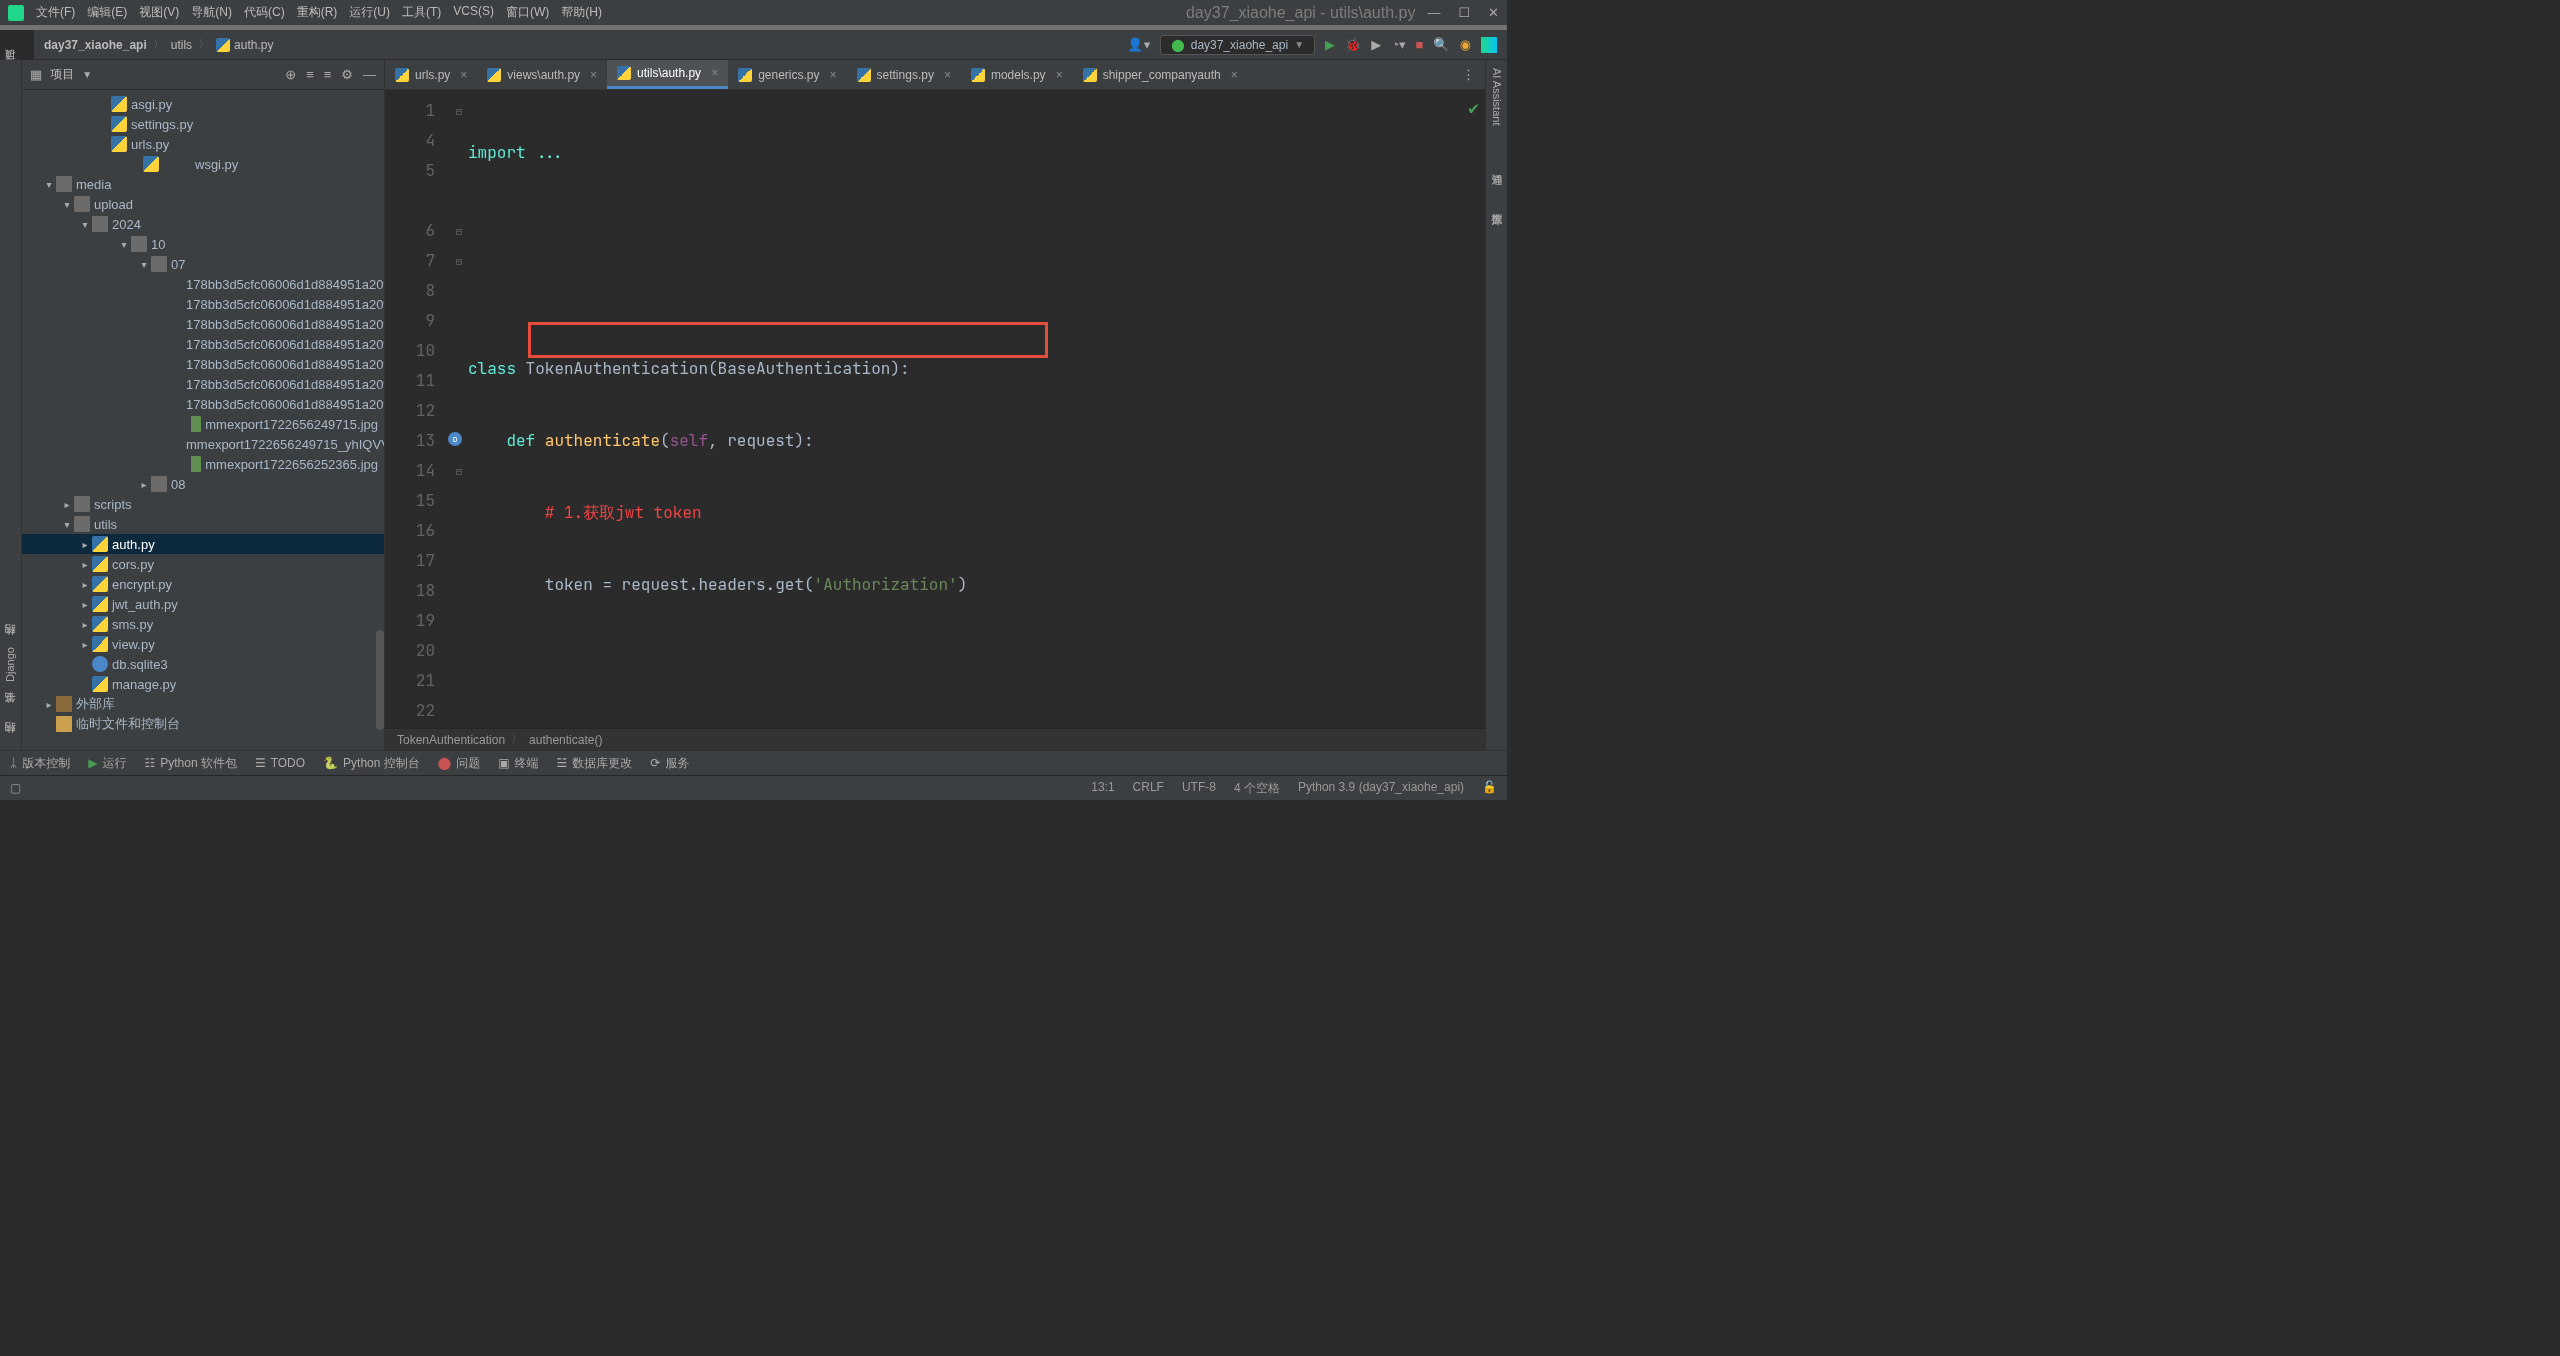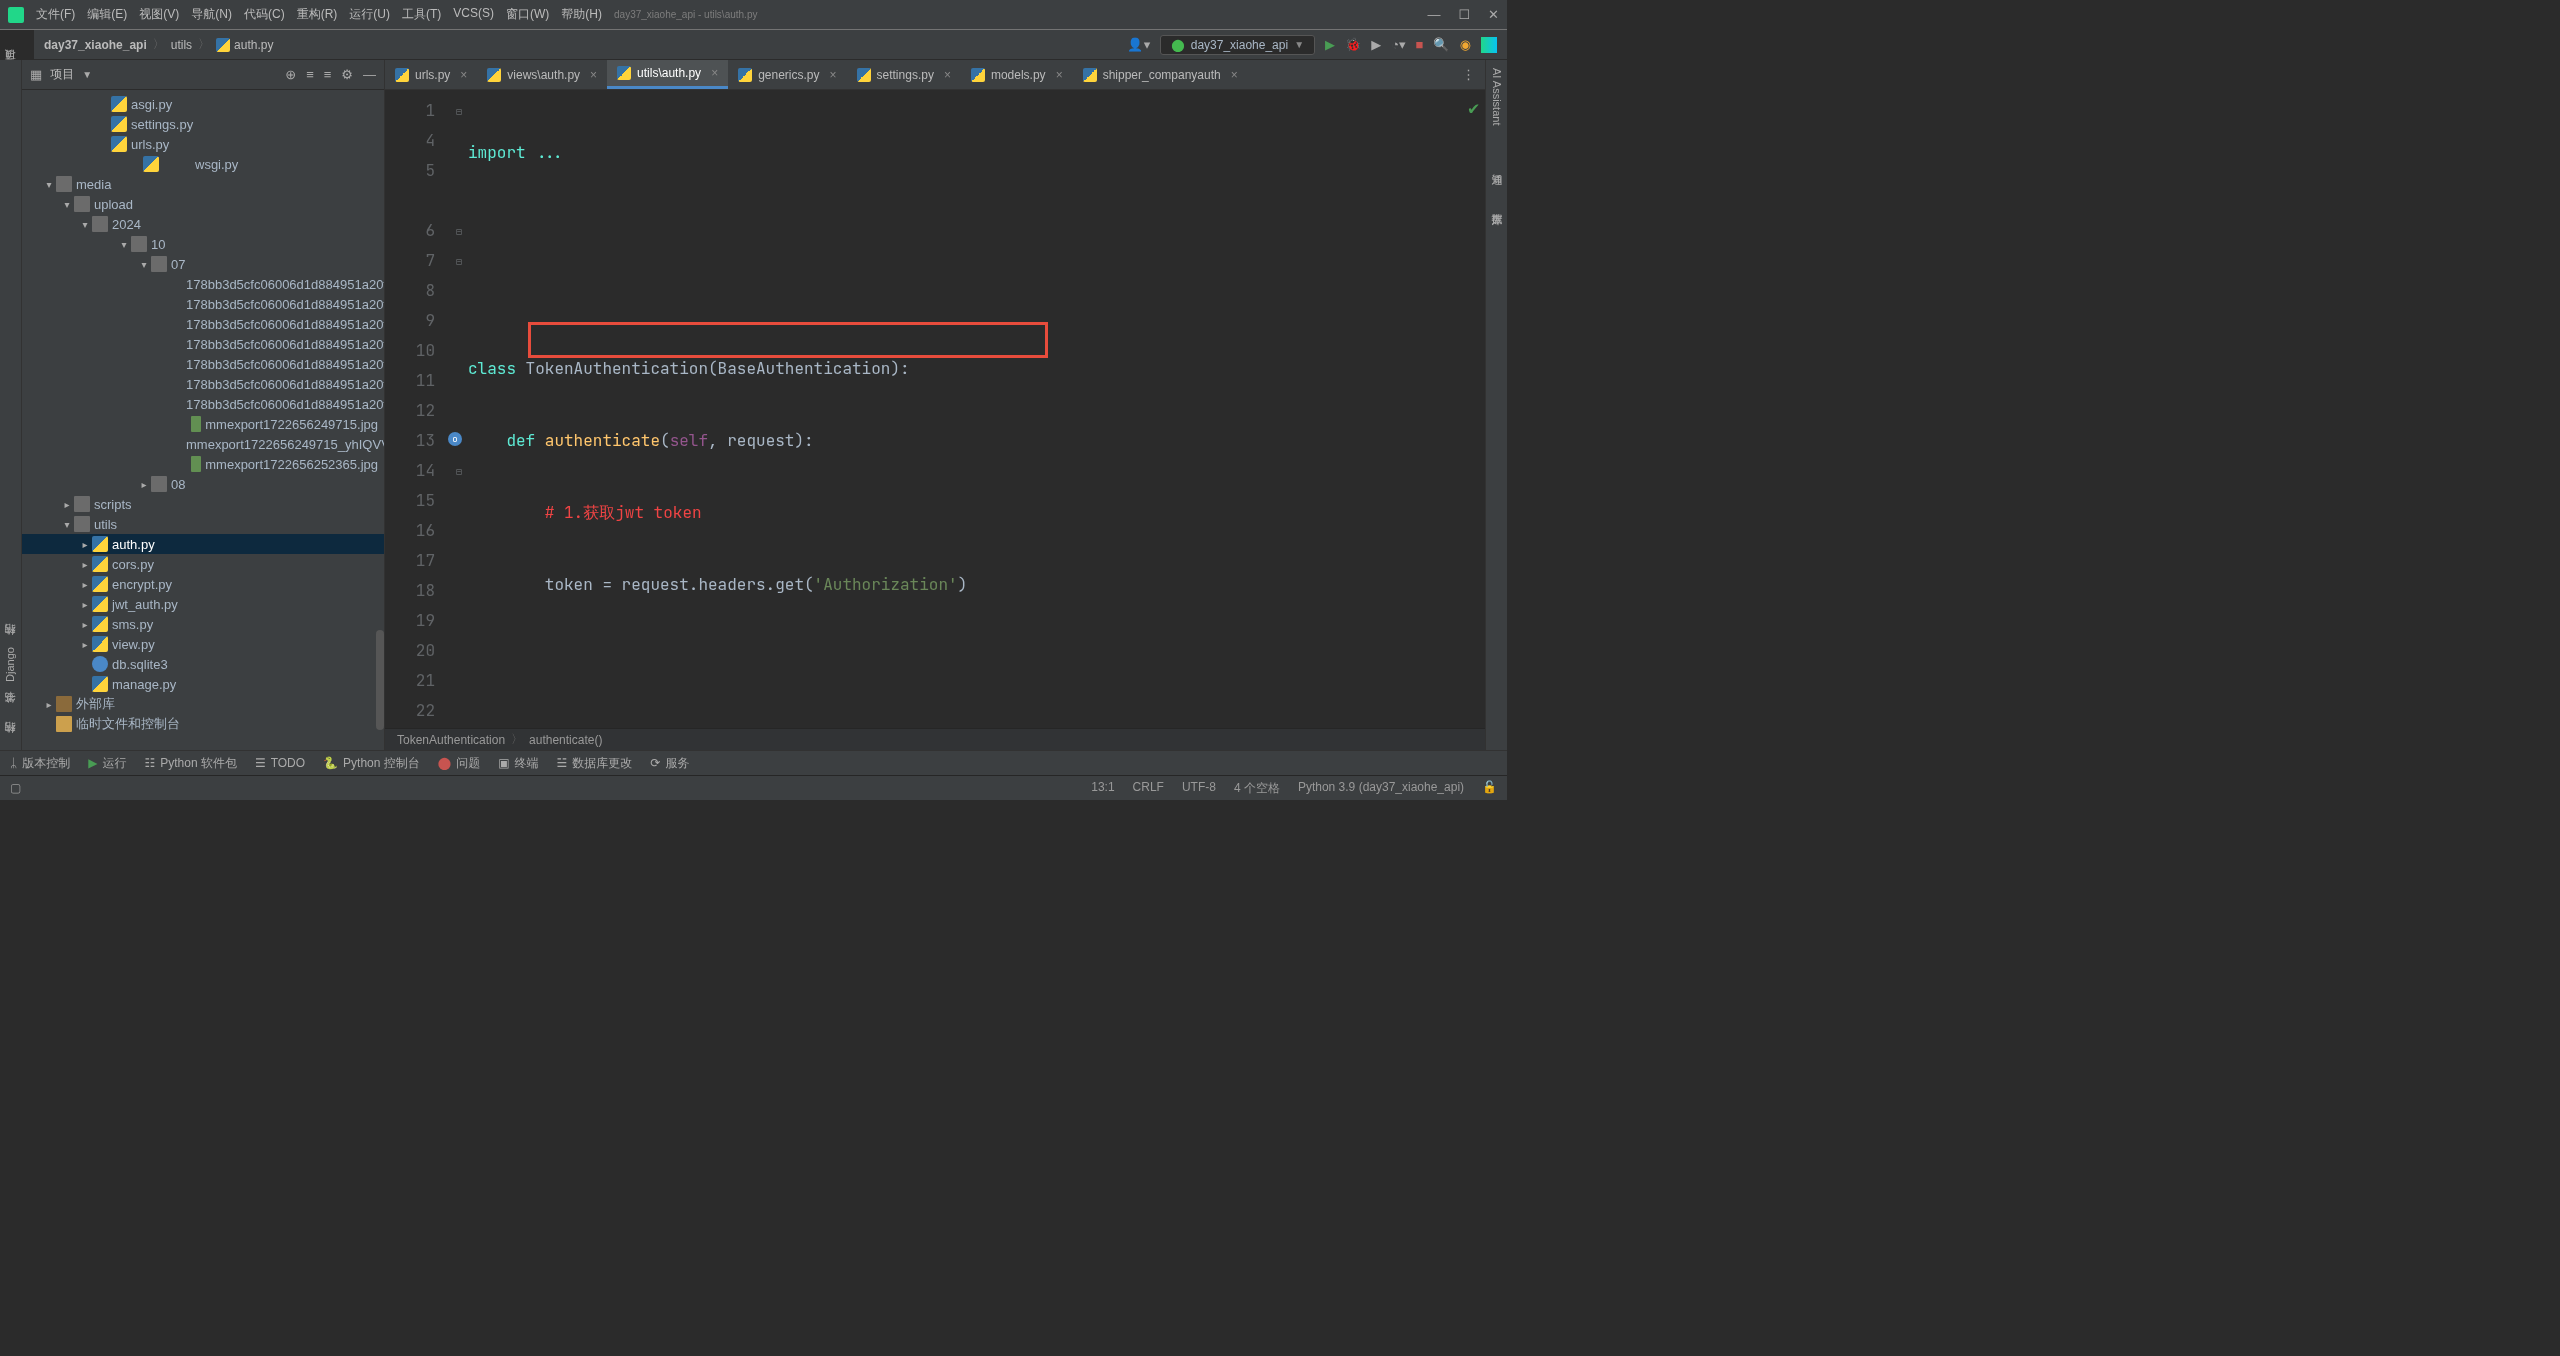--- a/index.html
+++ b/index.html
@@ -1,21 +1,21 @@
 <!DOCTYPE html>
 <html><head>
 <meta charset="utf-8">
 <style>
 * { margin:0; padding:0; box-sizing:border-box; }
 body { font-family:"Segoe UI","Microsoft YaHei",Arial,sans-serif; font-size:13px; background:#2b2b2b; color:#a9b7c6; overflow:hidden; width:1507px; height:800px; position:relative; }
-.titlebar { height:30px; background:#3c3f41; display:flex; align-items:center; padding:0 8px; gap:12px; border-bottom:1px solid #737373; }
+.titlebar { height:30px; background:#3c3f41; display:flex; align-items:center; padding:0 8px; gap:12px; border-bottom:5px solid #737373; }
 .titlebar .logo { width:16px; height:16px; background:#21d789; border-radius:2px; }
 .titlebar .menu { display:flex; gap:12px; font-size:12px; color:#bbb; }
 .titlebar .menu span { cursor:pointer; }
-.titlebar .wintitle { flex:1; text-align:left; color:#7d7d7d; font-size:10px; }
+.titlebar .wintitle { flex:1; text-align:right; color:#7d7d7d; font-size:16px; }
 .titlebar .winbtns { display:flex; gap:18px; color:#aaa; font-size:13px; }
 .navbar { height:30px; background:#3c3f41; display:flex; align-items:center; padding:0 10px; border-bottom:1px solid #2b2b2b;margin-left:34px; }
 .breadcrumb { display:flex; align-items:center; gap:6px; font-size:12px; color:#bbb; }
 .breadcrumb .sep { color:#6e6e6e; }
 .breadcrumb .file { display:flex; align-items:center; gap:4px; }
 .pyicon { width:14px; height:14px; background:linear-gradient(135deg,#3572a5 50%,#ffd43b 50%); border-radius:2px; display:inline-block; }
 .navbar .right { margin-left:auto; display:flex; align-items:center; gap:10px; }
 .runconfig { background:#2b2b2b; border:1px solid #555; padding:2px 10px; border-radius:3px; font-size:12px; display:flex; align-items:center; gap:6px; }
 .runconfig .arrow { color:#888; font-size:10px; }
 .content { display:flex; height:calc(100% - 30px - 30px - 25px - 25px); }

